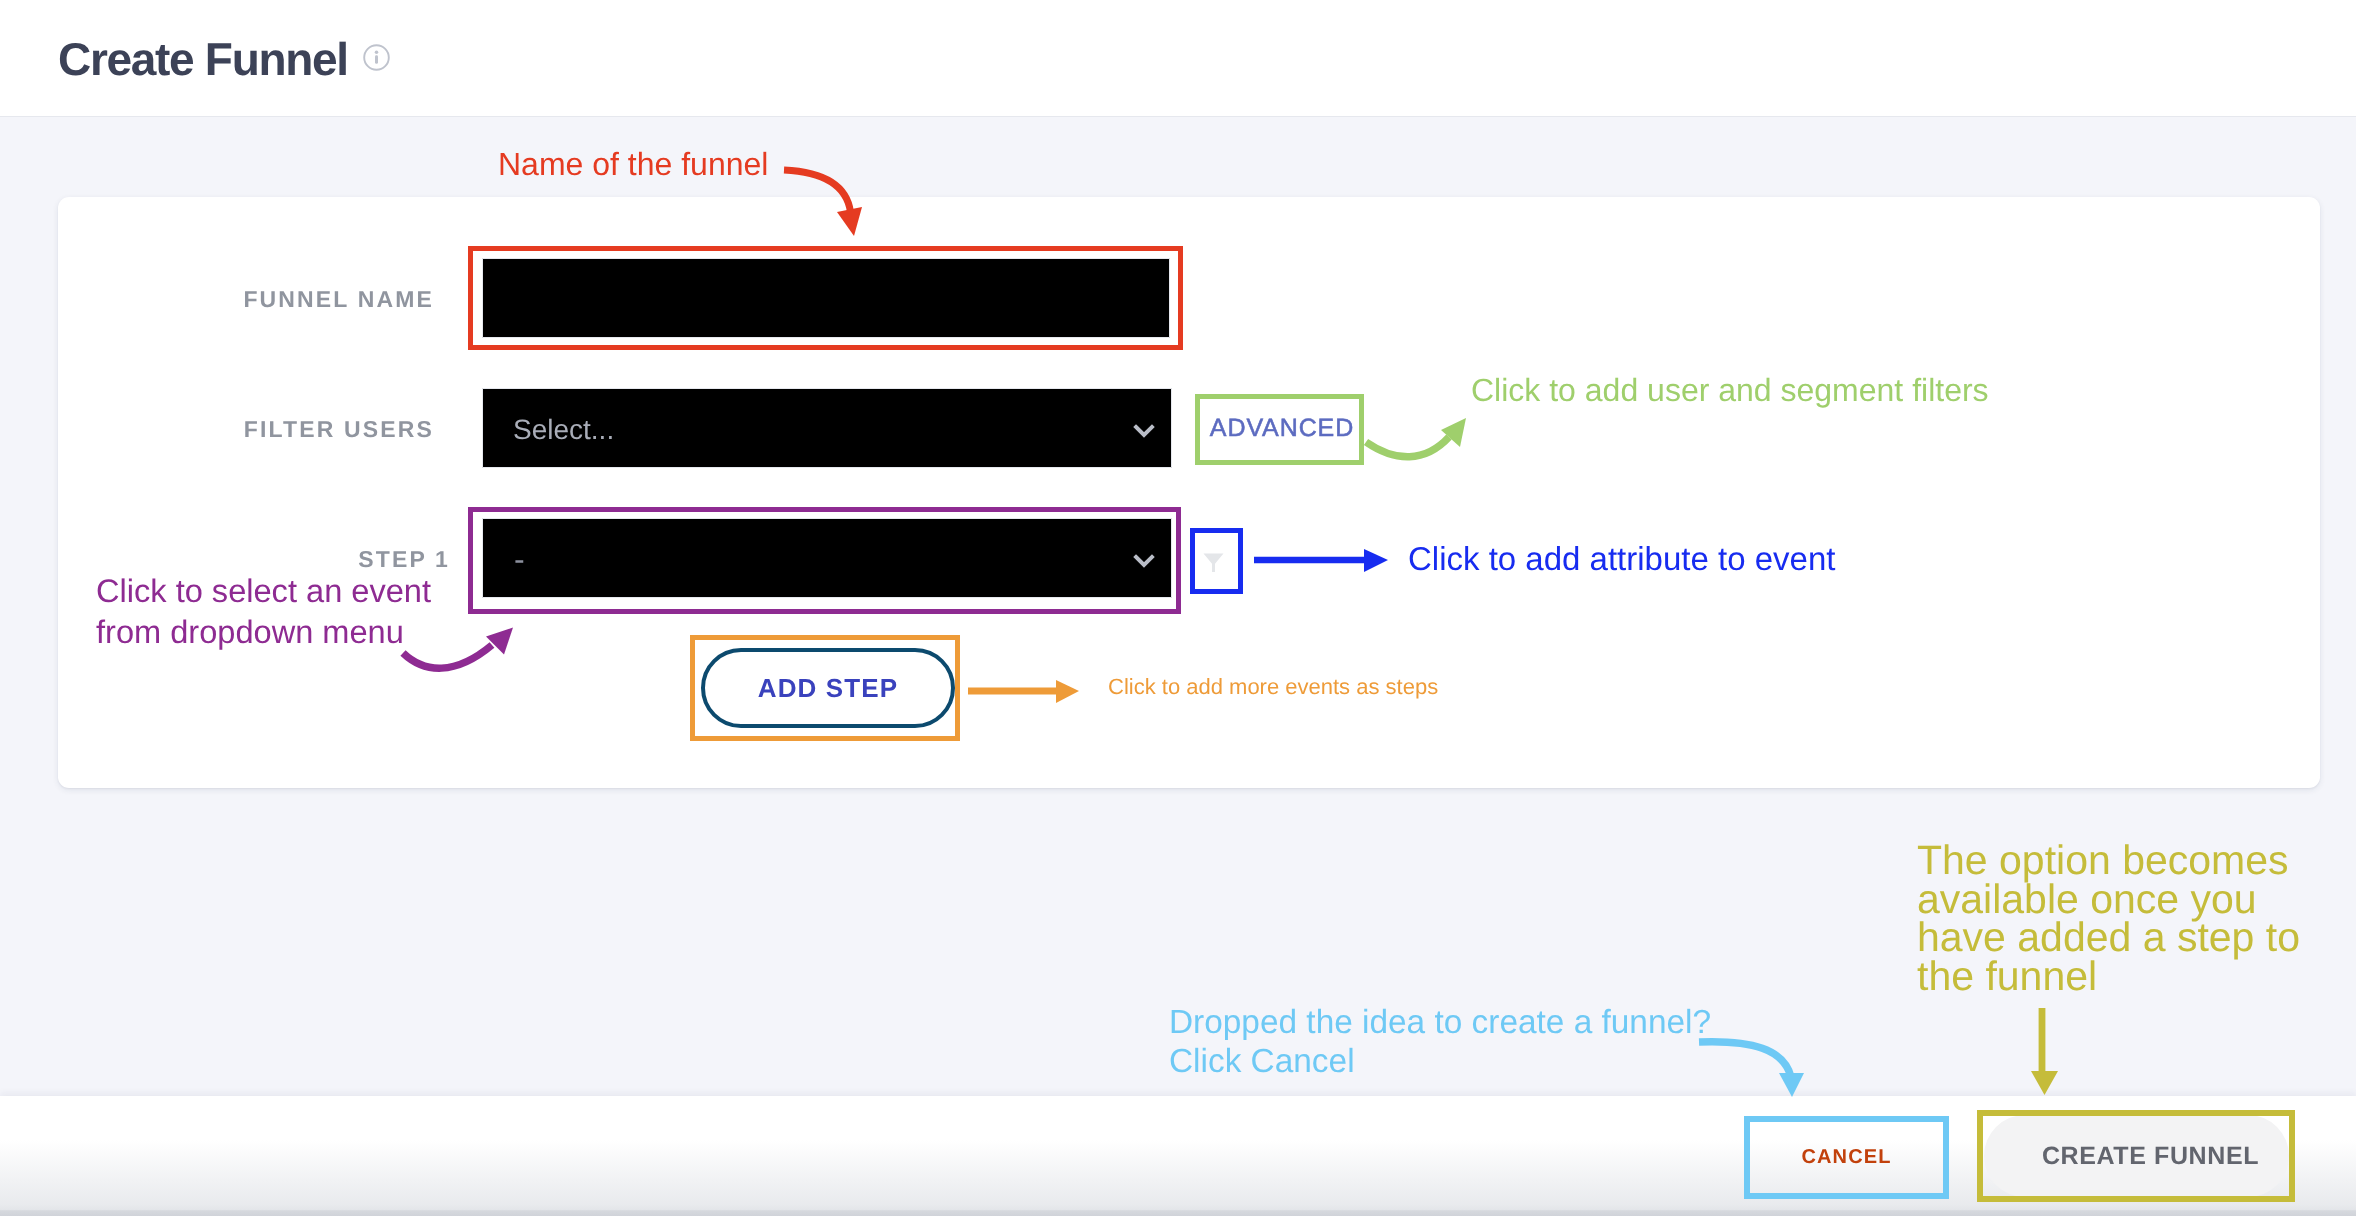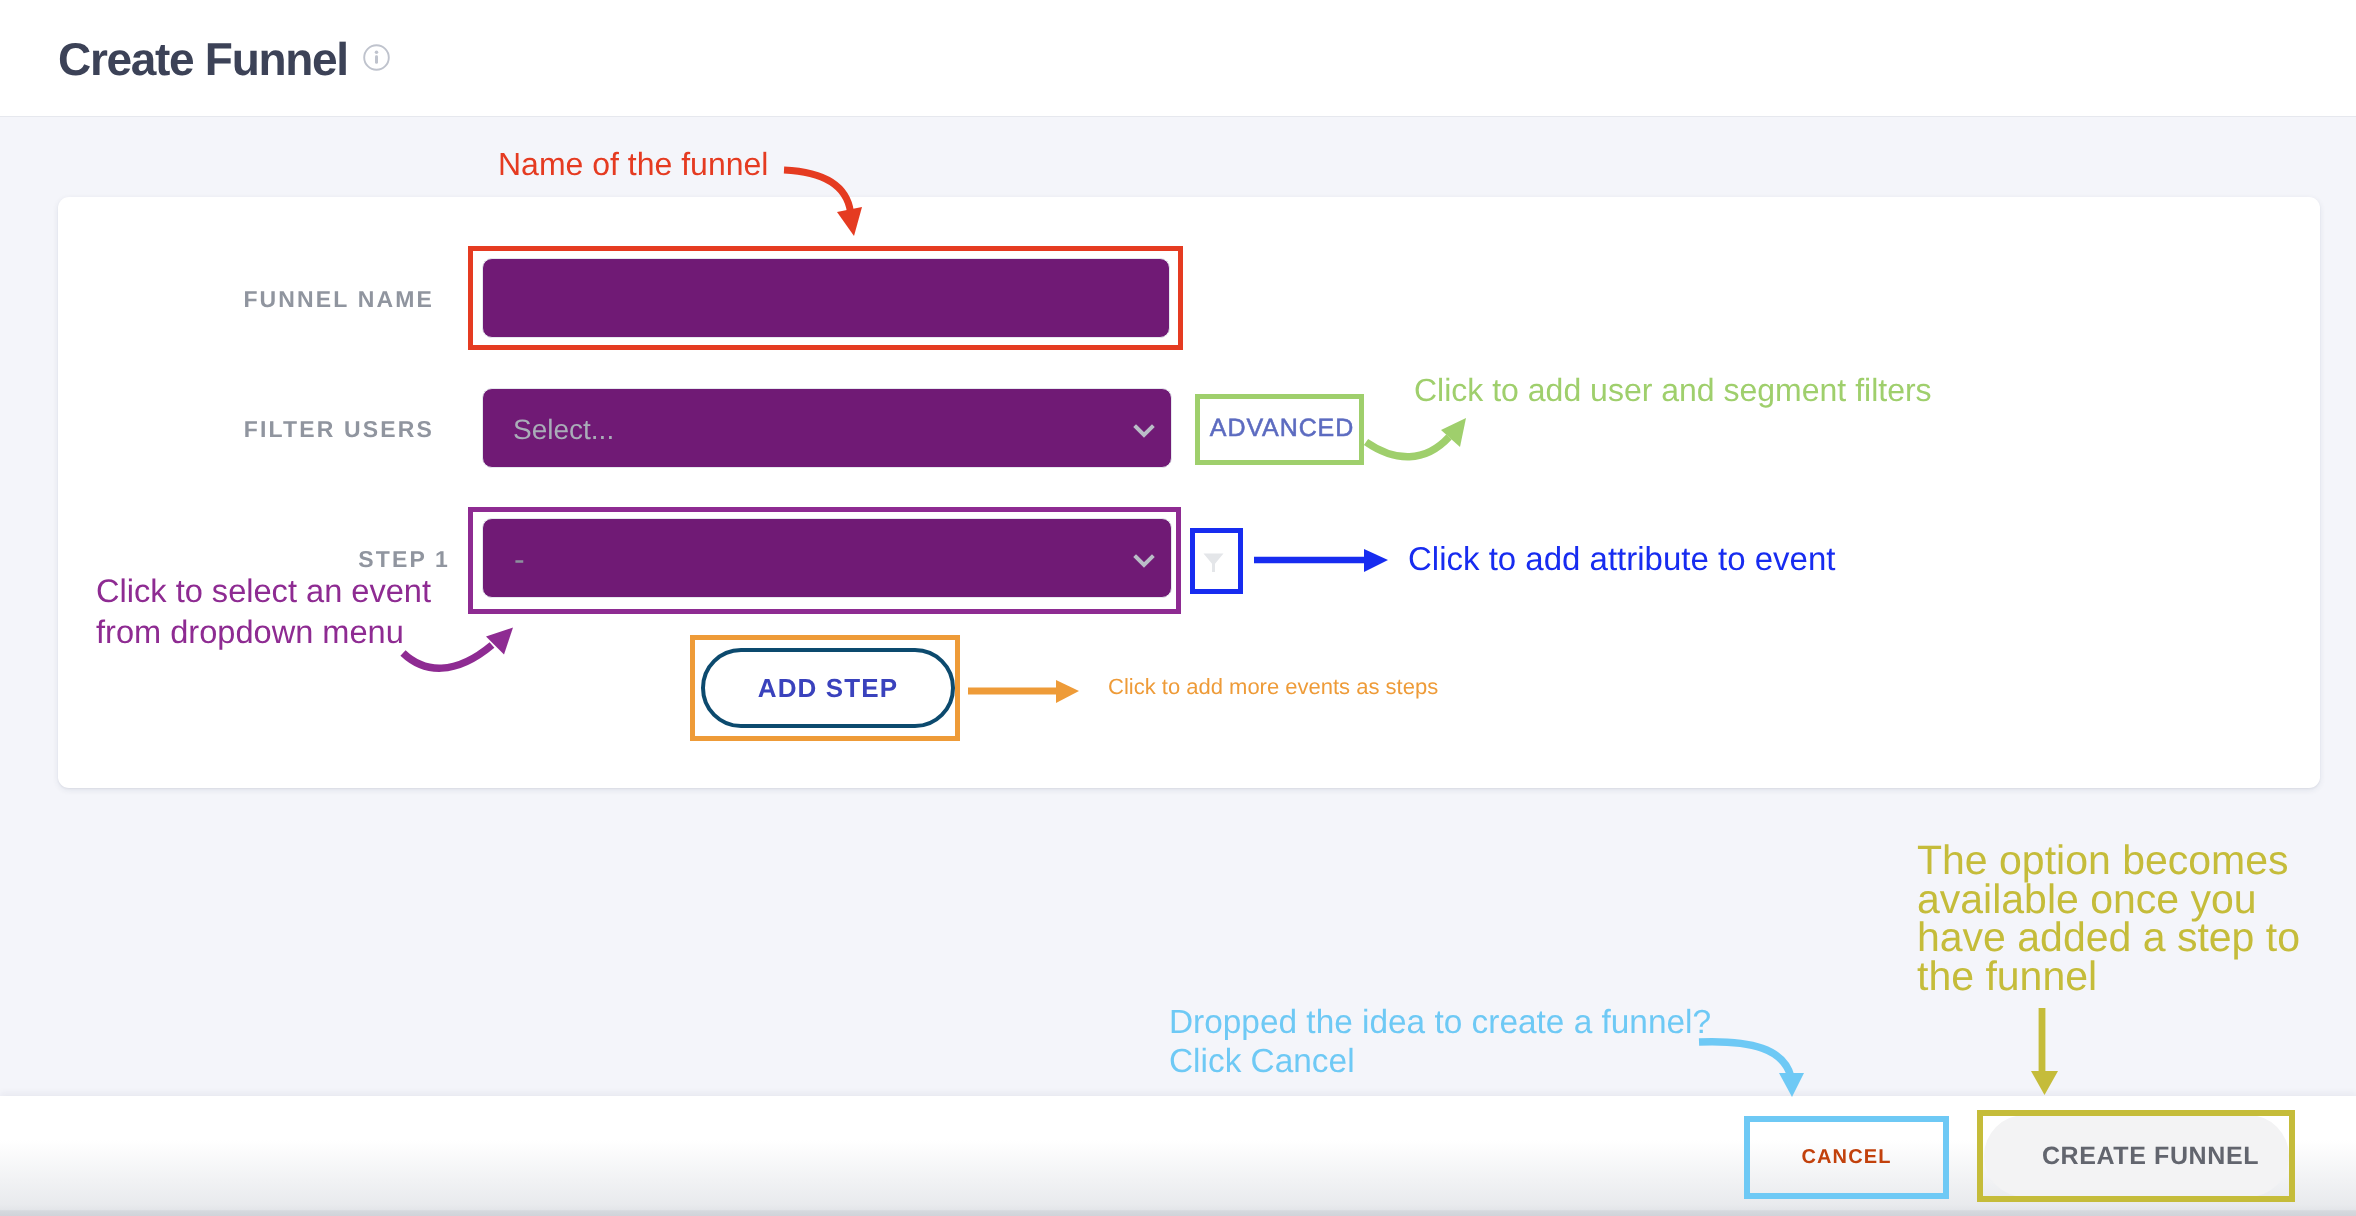--- a/index.html
+++ b/index.html
@@ -10,21 +10,21 @@
   .header{position:absolute;left:0;top:0;width:2356px;height:117px;background:#ffffff;border-bottom:1px solid #e6e8ee;box-sizing:border-box;}
   .header-title{position:absolute;left:58px;top:32px;font-size:46px;font-weight:bold;color:#3c4257;letter-spacing:-1.3px;}
   .header-info{position:absolute;left:363px;top:44px;width:27px;height:27px;}
 
   
   .card{position:absolute;left:58px;top:197px;width:2262px;height:591px;background:#fff;border-radius:11px;
         box-shadow:0 2px 6px rgba(27,39,80,0.09), 0 1px 2px rgba(27,39,80,0.06);}
 
   .row-label{position:absolute;font-size:23px;font-weight:bold;color:#90959f;letter-spacing:2.15px;text-align:right;}
 
-  .field{position:absolute;background:#701a75;border:1px solid #e6e8ee;border-radius:10px;box-sizing:border-box;}
+  .field{position:absolute;background:#000000;border:1px solid #e6e8ee;border-radius:1px;box-sizing:border-box;}
   .field-text{position:absolute;font-size:28px;color:#a9adb8;}
   .chev{position:absolute;}
 
   
   .addstep{position:absolute;left:701px;top:648px;width:254px;height:80px;border:4px solid #0c4a6e;border-radius:40px;
            box-sizing:border-box;background:#fff;display:flex;align-items:center;justify-content:center;}
   .addstep-label{font-size:26px;font-weight:bold;color:#3a42bd;letter-spacing:1.1px;}
 
   
   .advanced{position:absolute;left:1206px;top:402px;width:152px;height:52px;display:flex;align-items:center;justify-content:center;}
@@ -135,21 +135,21 @@
 
   <div class="box" style="left:468px;top:246px;width:715px;height:104px;border:5px solid #e53b21;"></div>
   <div class="box" style="left:1195px;top:394px;width:169px;height:71px;border:5px solid #9fcf6c;"></div>
   <div class="box" style="left:468px;top:507px;width:713px;height:107px;border:5px solid #8e2b92;"></div>
   <div class="box" style="left:1190px;top:528px;width:53px;height:66px;border:5px solid #172cf0;"></div>
   <div class="box" style="left:690px;top:635px;width:270px;height:106px;border:5px solid #ee9b38;"></div>
   <div class="box" style="left:1744px;top:1116px;width:205px;height:83px;border:6px solid #6ec9f5;"></div>
   <div class="box" style="left:1977px;top:1110px;width:318px;height:92px;border:6px solid #c5bc3a;"></div>
 
   <div class="anno" style="left:498px;top:145px;font-size:32px;color:#e53b21;">Name of the funnel</div>
-  <div class="anno" style="left:1414px;top:371px;font-size:32px;color:#9fcf6c;">Click to add user and segment filters</div>
+  <div class="anno" style="left:1471px;top:371px;font-size:32px;color:#9fcf6c;">Click to add user and segment filters</div>
   <div class="anno" style="left:1408px;top:539px;font-size:33px;color:#172cf0;">Click to add attribute to event</div>
   <div class="anno" style="left:96px;top:570px;font-size:32.6px;color:#8e2b92;line-height:41px;">
     <div>Click to select an event</div>
     <div>from dropdown menu</div>
   </div>
   <div class="anno" style="left:1108px;top:667px;font-size:22px;color:#ee9b38;">Click to add more events as steps</div>
   <div class="anno" style="left:1917px;top:841px;font-size:41px;color:#c5bc3a;line-height:38.7px;">
     <div>The option becomes</div>
     <div>available once you</div>
     <div>have added a step to</div>

